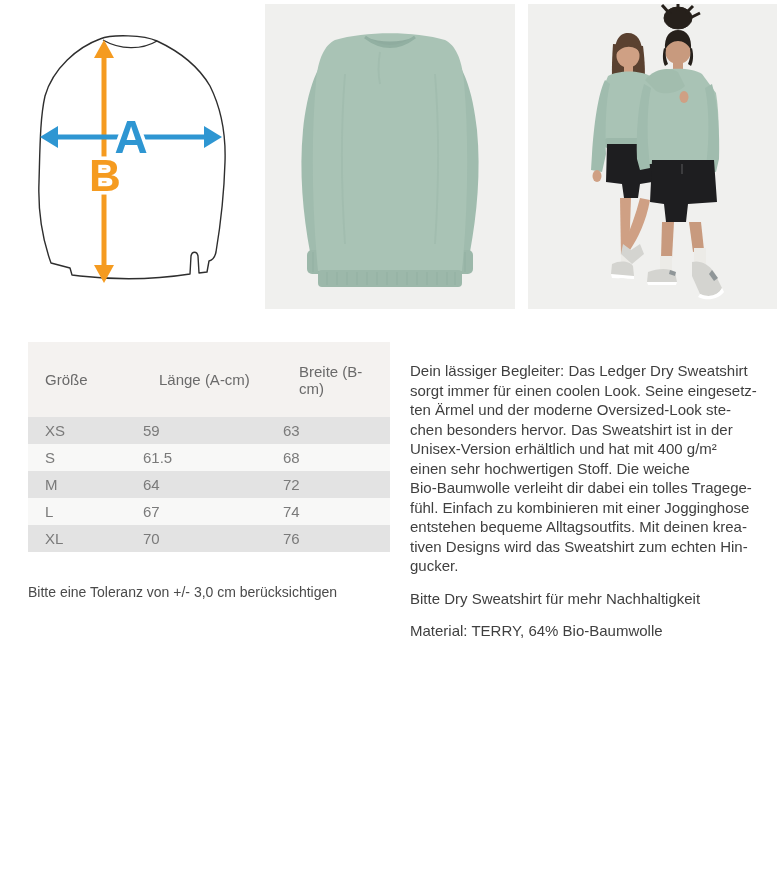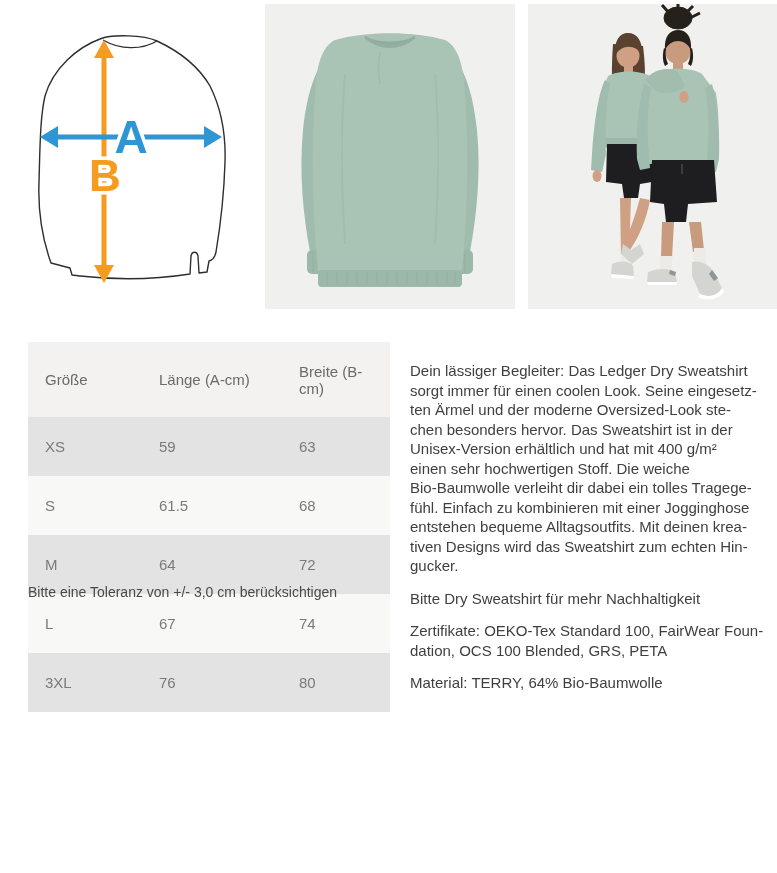--- a/index.html
+++ b/index.html
@@ -23,21 +23,21 @@
     font-size:15px;
   }
   table.size-table col.c1{width:115px;}
   table.size-table col.c2{width:140px;}
   table.size-table col.c3{width:107px;}
   table.size-table th{
     background:#f4f2f0;color:#6a6a6a;font-weight:normal;
     text-align:left;height:43px;padding:16px;
   }
   table.size-table td{
-    color:#7a7a7a;height:27px;padding:16px;
+    color:#7a7a7a;height:27px;padding:0;
   }
   table.size-table th:first-child, table.size-table td:first-child{padding-left:17px;}
   table.size-table tbody tr:nth-child(odd){background:#e3e3e3;}
   table.size-table tbody tr:nth-child(even){background:#f8f8f7;}
 
   
   .tolerance{
     position:absolute;left:28px;top:584px;
     font-size:14px;color:#4a4a4a;
   }
@@ -240,38 +240,36 @@
       <td>M</td>
       <td>64</td>
       <td>72</td>
     </tr>
     <tr>
       <td>L</td>
       <td>67</td>
       <td>74</td>
     </tr>
     <tr>
-      <td>3XL</td>
+      <td>XL</td>
+      <td>70</td>
       <td>76</td>
-      <td>80</td>
     </tr>
   </tbody>
 </table>
 
 <div class="tolerance">Bitte eine Toleranz von +/- 3,0 cm berücksichtigen</div>
 
 <div class="description">
   <p>Dein lässiger Begleiter: Das Ledger Dry Sweatshirt
 sorgt immer für einen coolen Look. Seine eingesetz-
 ten Ärmel und der moderne Oversized-Look ste-
 chen besonders hervor. Das Sweatshirt ist in der
 Unisex-Version erhältlich und hat mit 400 g/m²
 einen sehr hochwertigen Stoff. Die weiche
 Bio-Baumwolle verleiht dir dabei ein tolles Tragege-
 fühl. Einfach zu kombinieren mit einer Jogginghose
 entstehen bequeme Alltagsoutfits. Mit deinen krea-
 tiven Designs wird das Sweatshirt zum echten Hin-
 gucker.</p>
   <p>Bitte Dry Sweatshirt für mehr Nachhaltigkeit</p>
-  <p>Zertifikate: OEKO-Tex Standard 100, FairWear Foun-
-dation, OCS 100 Blended, GRS, PETA</p>
   <p>Material: TERRY, 64% Bio-Baumwolle</p>
 </div>
 
 </body></html>

